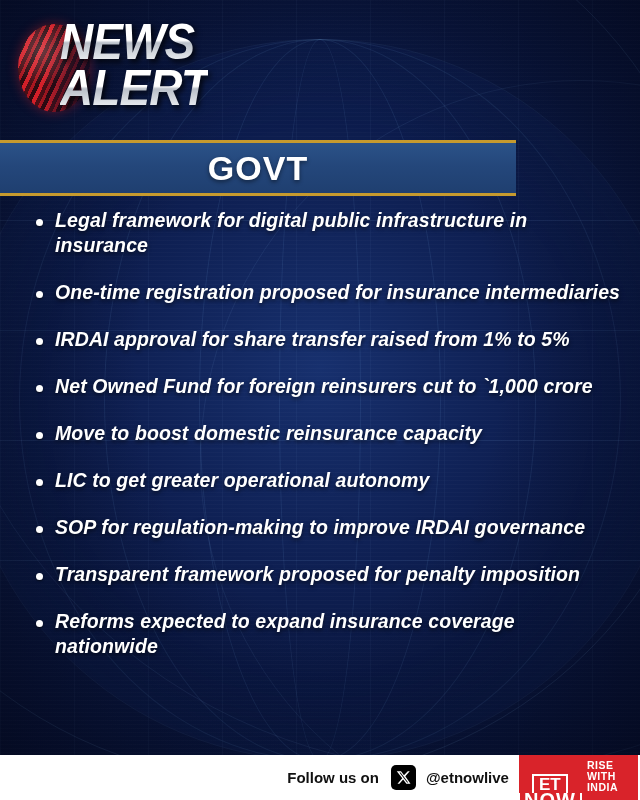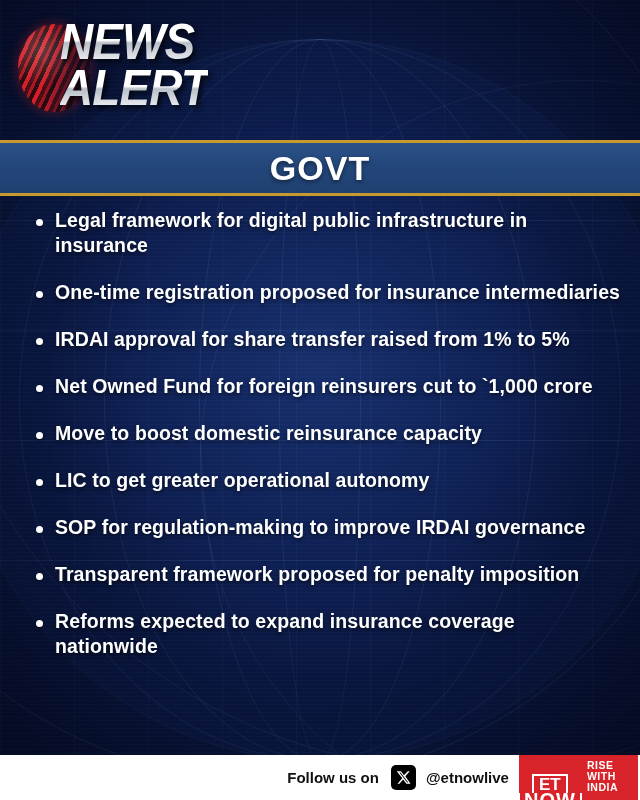--- a/index.html
+++ b/index.html
@@ -59,30 +59,30 @@
     background:linear-gradient(180deg,#ffffff 0%,#ffffff 46%,#b9bfc8 52%,#f2f4f7 100%);
     -webkit-background-clip:text;background-clip:text;
     -webkit-text-fill-color:transparent;
     text-shadow:none;
     filter:drop-shadow(3px 3px 3px rgba(0,0,0,.75));
     transform:scaleX(.92);transform-origin:left center;
   }
   .na2{margin-top:2px;}
 
   
-  .band{position:absolute;left:0;top:140px;width:640px;height:56px;
+  .band{position:absolute;left:0;top:140px;width:516px;height:56px;
     background:linear-gradient(180deg,#2b5288 0%,#24477b 45%,#1f3f70 100%);
     border-top:3px solid #c69a2e;border-bottom:3px solid #c69a2e;
     box-sizing:border-box;display:flex;align-items:center;justify-content:center;}
   .band-title{font-size:34px;font-weight:bold;color:#ffffff;letter-spacing:1px;
     text-shadow:0 2px 4px rgba(0,0,0,.45);}
 
   
   .list{position:absolute;left:0;top:200px;width:640px;padding:8px 18px 0 18px;box-sizing:border-box;}
-  .row{display:flex;align-items:flex-start;margin-bottom:22px;}
+  .row{display:flex;align-items:flex-start;margin-bottom:22px;font-style:italic;}
   .dot{flex:0 0 auto;width:7px;height:7px;border-radius:50%;background:#ffffff;
     margin:11px 12px 0 18px;box-shadow:0 1px 2px rgba(0,0,0,.6);}
   .txt{flex:1 1 auto;color:#ffffff;font-size:19.5px;font-weight:bold;line-height:25px;
     letter-spacing:.1px;text-shadow:0 2px 4px rgba(0,0,0,.6);}
 
   
   .footer{position:absolute;left:0;bottom:0;width:640px;height:45px;background:#ffffff;
     display:flex;align-items:center;justify-content:flex-end;}
   .follow{font-size:15px;font-weight:bold;color:#111;margin-right:12px;}
   .xbox{width:25px;height:25px;border-radius:5px;background:#000;display:flex;

